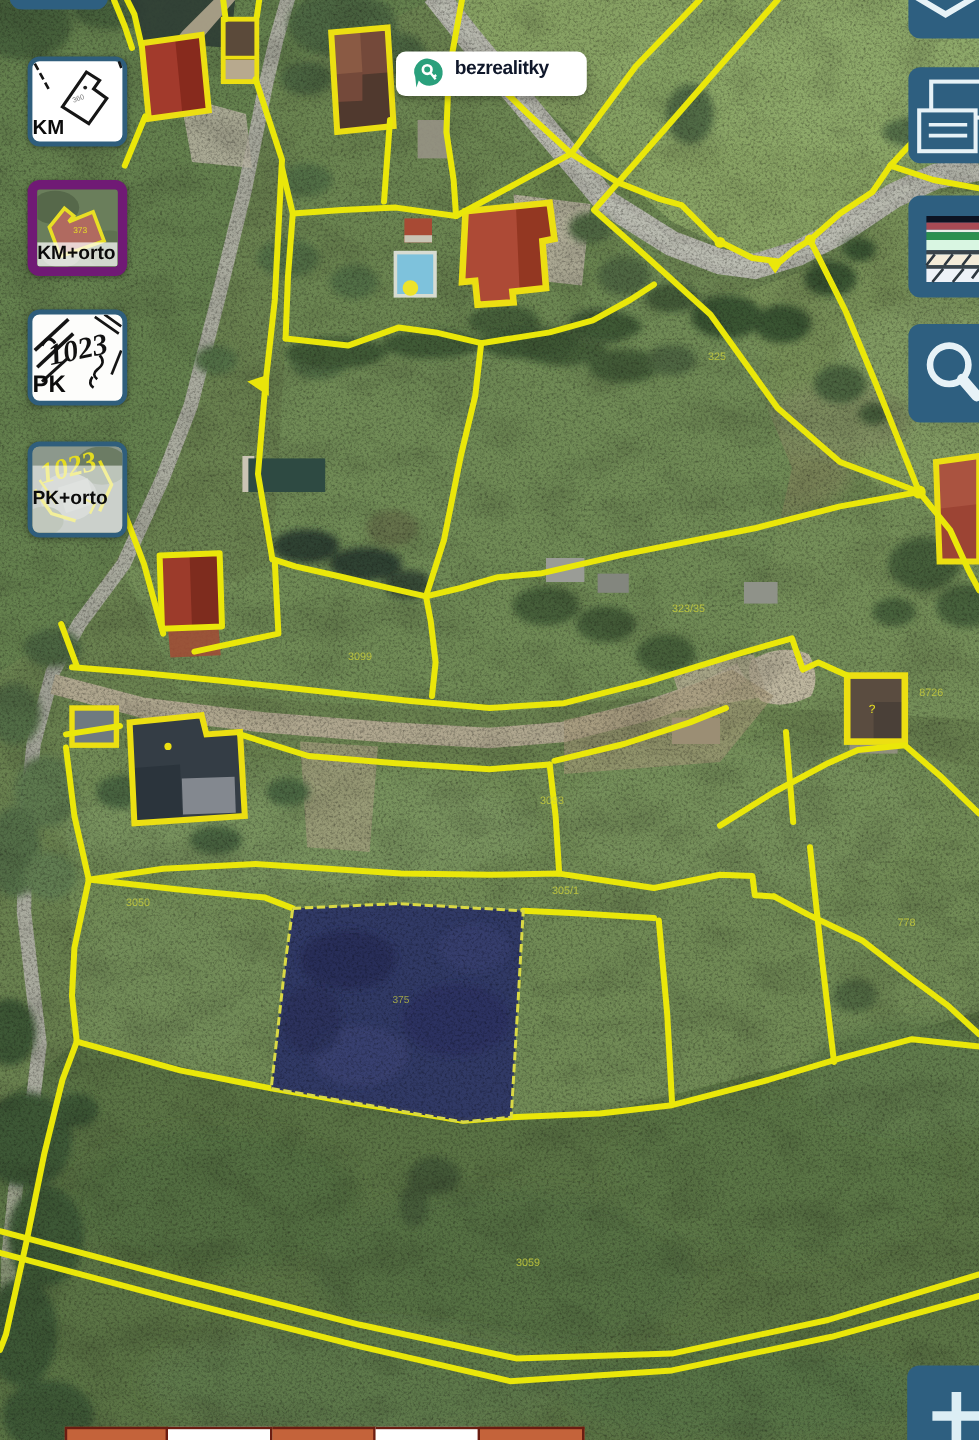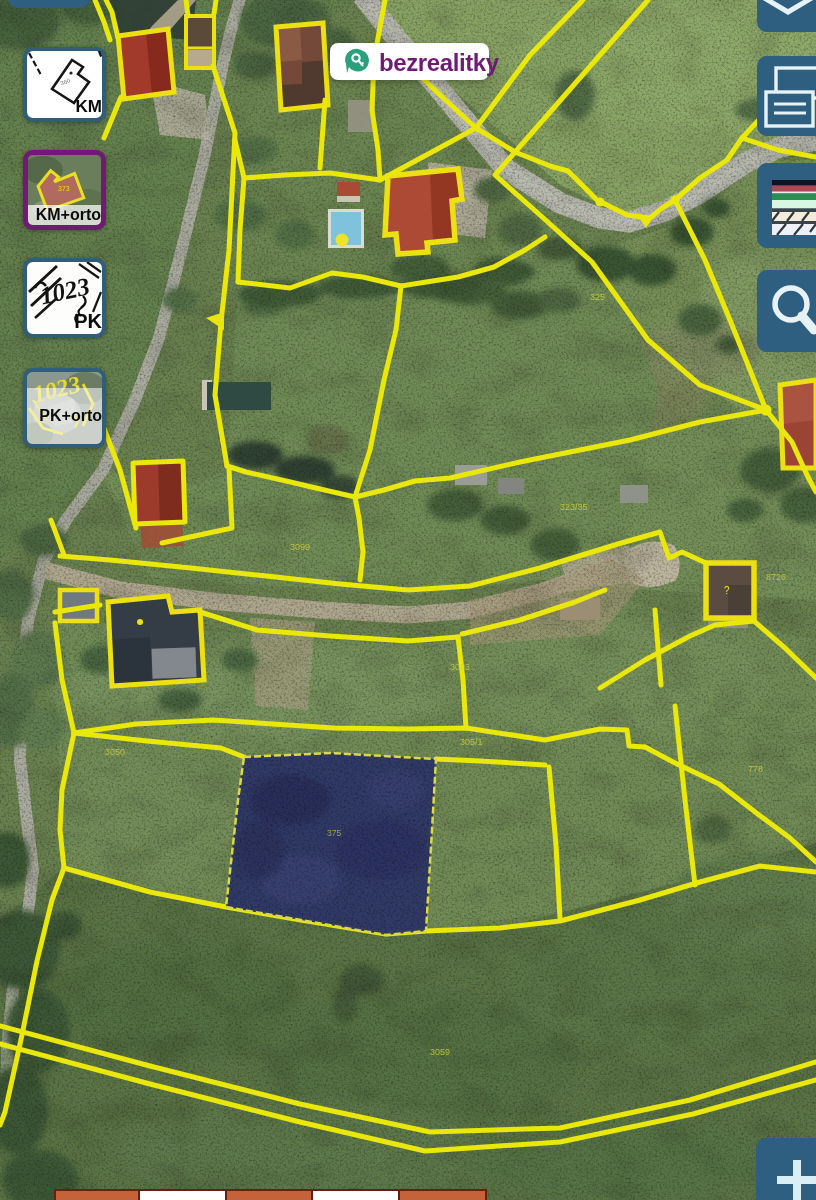--- a/index.html
+++ b/index.html
@@ -1,20 +1,20 @@
 <!DOCTYPE html>
 <html><head>
 <meta charset="utf-8">
 <style>
   html,body{margin:0;padding:0;width:816px;height:1200px;overflow:hidden;
     font-family:"Liberation Sans",sans-serif;background:#64834d;}
   #stage{position:relative;width:816px;height:1200px;}
   #mapsvg{position:absolute;left:0;top:0;}
   .btn{position:absolute;box-sizing:border-box;border-radius:10px;}
-  .lbl{position:absolute;left:0;right:0;text-align:right;font-weight:bold;color:#0b0b0b;}
+  .lbl{position:absolute;left:0;right:0;text-align:left;font-weight:bold;color:#0b0b0b;}
 </style>
 </head>
 <body>
 <div id="stage">
 
 <svg id="mapsvg" width="816" height="1200" viewBox="0 0 816 1200" xmlns="http://www.w3.org/2000/svg">
 <defs>
   <filter id="soft" x="-30%" y="-30%" width="160%" height="160%">
           <feGaussianBlur stdDeviation="6"></feGaussianBlur>
         </filter>
@@ -456,21 +456,21 @@
   <svg width="75" height="67" viewBox="0 0 75 67" style="position:absolute;left:0;top:0;">
 
     <path d="M25,38 L45,9 L56,16 L51,23 L62,31 L47,52 L25,38 Z" fill="#fff" stroke="#161616" stroke-width="2.6"></path>
     <path d="M2,2 L14,24 M72,0 L75,8" stroke="#161616" stroke-width="2.2" stroke-dasharray="6 3"></path>
     <text x="33" y="33" font-size="6" fill="#777" transform="rotate(-20 38 30)">360</text>
     <circle cx="44" cy="22" r="1.6" fill="#222"></circle>
   </svg>
   <div class="lbl" style="bottom:1px;font-size:17px;">KM</div>
 </div>
 
-<div class="btn" style="left:23px;top:150px;width:83px;height:80px;background:#5e7c49;border:5px solid #701a75;box-shadow:0 1px 4px rgba(0,0,0,0.35);overflow:hidden;">
+<div class="btn" style="left:23px;top:150px;width:83px;height:80px;background:#5e7c49;border:8px solid #701a75;box-shadow:0 1px 4px rgba(0,0,0,0.35);overflow:hidden;">
   <svg width="73" height="70" viewBox="0 0 73 70" style="position:absolute;left:0;top:0;">
 
     <rect x="0" y="0" width="73" height="70" fill="#6a7e5b"></rect>
     <ellipse cx="15" cy="15" rx="20" ry="14" fill="#56684a"></ellipse>
     <ellipse cx="60" cy="50" rx="20" ry="16" fill="#5e7250"></ellipse>
     <ellipse cx="20" cy="55" rx="16" ry="10" fill="#8a9379"></ellipse>
 
     <path d="M10,32 L22,16 L30,22 L26,27 L46,18 L56,42 L20,56 Z" fill="#b06a60" stroke="#e8df25" stroke-width="3" transform="rotate(2 32 35)"></path>
     <text x="30" y="36" font-size="7" fill="#e8df25">373</text>
   </svg>
@@ -511,21 +511,21 @@
 </div>
 
 <div style="position:absolute;left:330px;top:43px;width:159px;height:37px;background:#ffffff;border-radius:8px;box-shadow:0 2px 6px rgba(0,0,0,0.28);">
   <svg width="159" height="37" viewBox="0 0 159 37" style="position:absolute;left:0;top:0;">
 
     <path d="M31,7 a11,11 0 1 1 -12,17 L17,30 L16,21 a11,11 0 0 1 15,-14 Z" fill="#2aa07c"></path>
     <circle cx="26" cy="15" r="3.6" fill="none" stroke="#fff" stroke-width="2.2"></circle>
     <path d="M28.5,17.5 L33,23 M31,21.5 L33.5,19.5" stroke="#fff" stroke-width="2" fill="none"></path>
   </svg>
 
-  <div style="position:absolute;left:49px;top:6px;font-size:24px;font-weight:bold;color:#701a75;letter-spacing:-0.4px;">bezrealitky</div>
+  <div style="position:absolute;left:49px;top:6px;font-size:16px;font-weight:bold;color:#0f172a;letter-spacing:-0.4px;">bezrealitky</div>
 </div>
 
 <div class="btn" style="left:757px;top:-52px;width:75px;height:84px;background:#2e5f80;">
   <svg width="59" height="32" viewBox="0 0 59 32" style="position:absolute;left:0;top:52px;">
     <path d="M4,-4 L31,12 L58,-4" fill="none" stroke="#e7f2f7" stroke-width="5"></path>
     <path d="M12,22 L31,30 L50,22" fill="none" stroke="#e7f2f7" stroke-width="0"></path>
   </svg>
 </div>
 
 <div class="btn" style="left:757px;top:56px;width:75px;height:80px;background:#2e5f80;">

